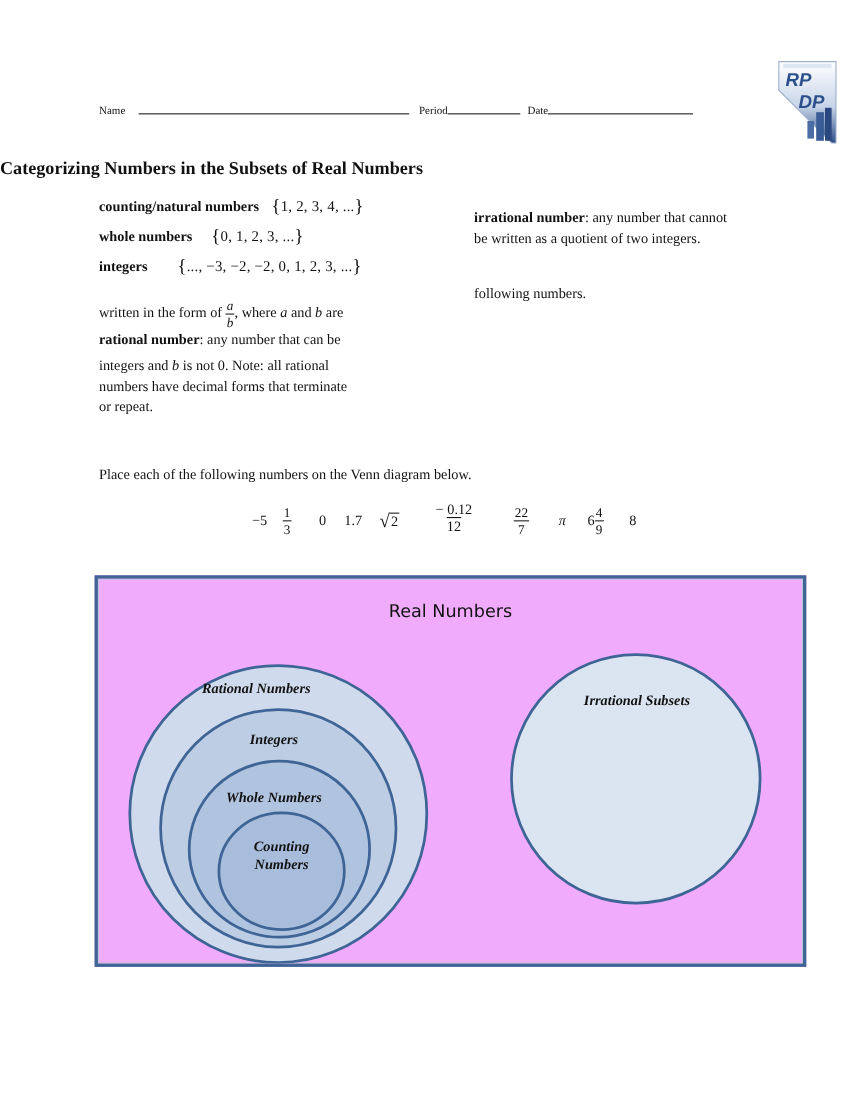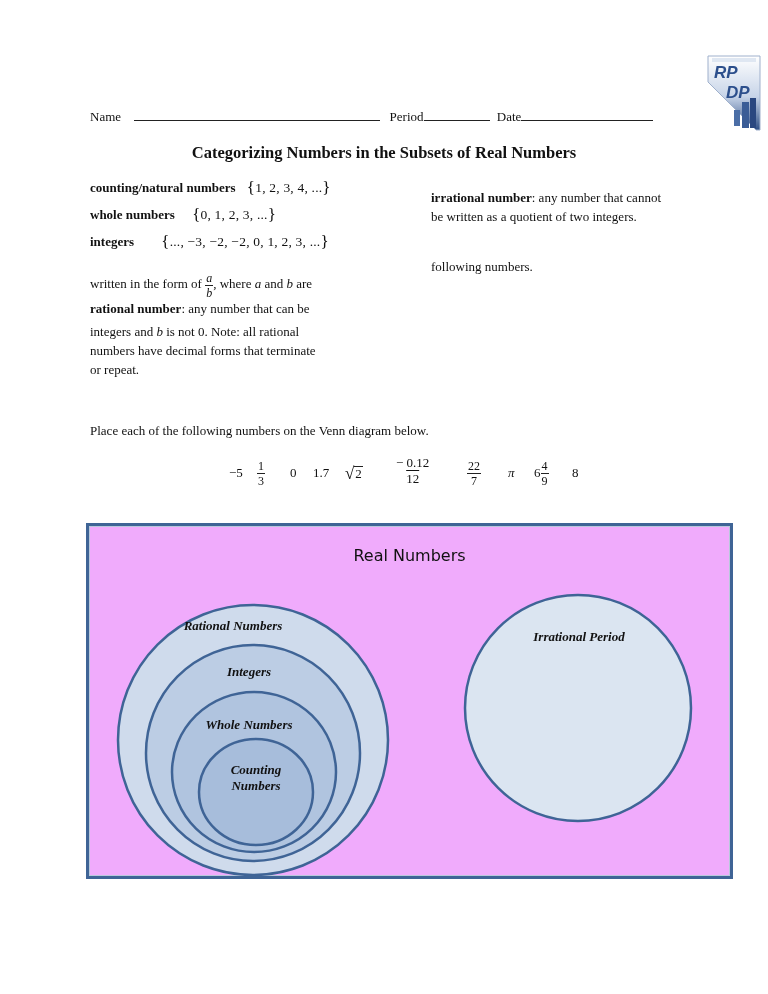--- a/index.html
+++ b/index.html
@@ -1,27 +1,27 @@
 <!DOCTYPE html>
 <html><head>
 <meta charset="utf-8">
 <style>
   html, body { margin: 0; padding: 0; background: #ffffff; }
   body { width: 768px; height: 994px; position: relative; overflow: hidden;
          font-family: "Liberation Serif", serif; color: #111; }
   .abs { position: absolute; }
 
   
-  .header-line { left: 90px; top: 108px; font-size: 13px; white-space: nowrap; }
+  .header-line { left: 90px; top: 91px; font-size: 10px; white-space: nowrap; }
   .blank { display: inline-block; border-bottom: 1px solid #222; height: 12px; vertical-align: baseline; }
 
   
   .logo { left: 706px; top: 54px; width: 56px; height: 78px; }
 
-  .title { left: 0; width: 768px; top: 143px; text-align: center; font-weight: bold; font-size: 16.5px; }
+  .title { left: 0; width: 768px; top: 143px; text-align: left; font-weight: bold; font-size: 16.5px; }
 
   .def { font-size: 13px; line-height: 19px; }
   .def b { font-weight: bold; }
   .set { font-size: 13.5px; letter-spacing: 0.2px; }
   .brace { font-size: 17px; font-weight: normal; vertical-align: -1px; }
 
   .frac { display: inline-block; vertical-align: middle; text-align: center; line-height: 1; font-size: 12px; }
   .frac .num { display: block; padding: 0 1px 1px; border-bottom: 1px solid #222; }
   .frac .den { display: block; padding-top: 1px; }
   .it { font-style: italic; }
@@ -154,14 +154,14 @@
     <ellipse cx="167" cy="266" rx="57" ry="53" fill="#a7bddb" stroke="#3f6496" stroke-width="2.5"></ellipse>
     <ellipse cx="489" cy="182" rx="113" ry="113" fill="#dbe5f1" stroke="#3f6496" stroke-width="2.5"></ellipse>
   </svg>
   <div class="venn-label" style="left:84px; top:92px; width:120px;">Rational Numbers</div>
   <div class="venn-label" style="left:100px; top:138px; width:120px;">Integers</div>
   <div class="venn-label" style="left:100px; top:191px; width:120px;">Whole Numbers</div>
   <div class="venn-label" style="left:112px; top:236px; width:110px;">
     <div>Counting</div>
     <div>Numbers</div>
   </div>
-  <div class="venn-label" style="left:410px; top:103px; width:160px;">Irrational Period</div>
+  <div class="venn-label" style="left:410px; top:103px; width:160px;">Irrational Subsets</div>
 </div>
 
 </body></html>

